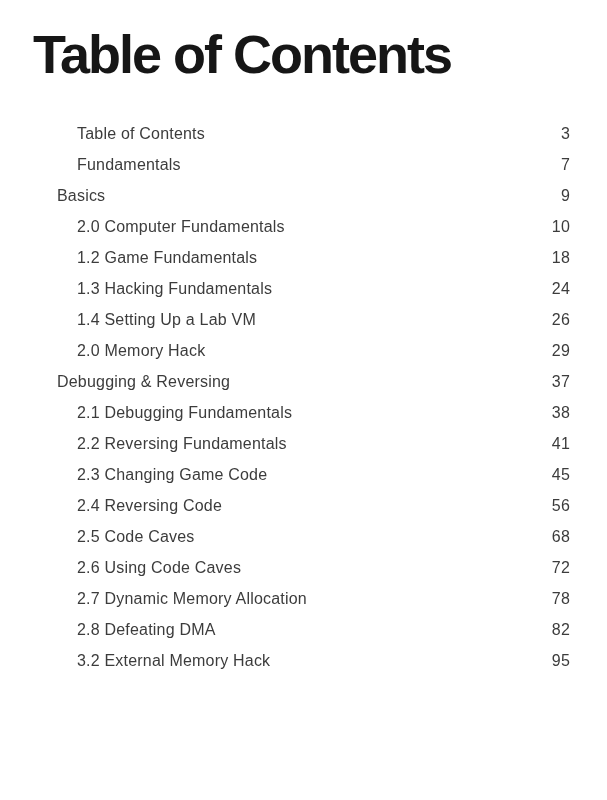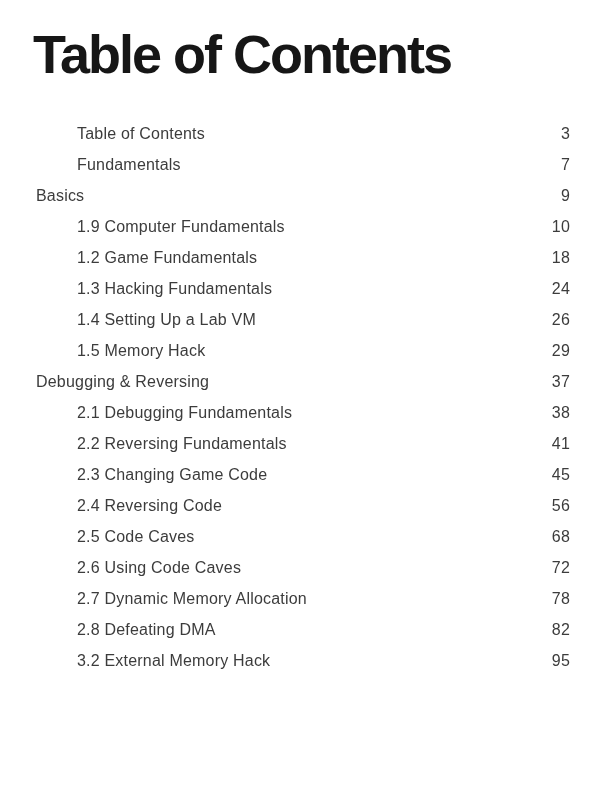--- a/index.html
+++ b/index.html
@@ -32,21 +32,21 @@
   .toc-row {
     display: flex;
     justify-content: space-between;
     align-items: center;
     height: 31px;
     font-size: 16px;
     color: #3c3c3c;
     letter-spacing: 0.2px;
     cursor: pointer;
   }
-  .toc-row.level-0 { padding-left: 36px; }
+  .toc-row.level-0 { padding-left: 57px; }
   .toc-row.level-1 { padding-left: 77px; }
   .toc-entry-label { white-space: nowrap; }
   .toc-entry-page { white-space: nowrap; }
   .page-footer {
     position: absolute;
     right: 37px;
     top: 771px;
     font-size: 15px;
     color: #3c3c3c;
   }
@@ -69,41 +69,41 @@
     <span class="toc-entry-page">7</span>
   </div>
 
 
   <div class="toc-row level-0">
     <span class="toc-entry-label">Basics</span>
     <span class="toc-entry-page">9</span>
   </div>
 
   <div class="toc-row level-1">
-    <span class="toc-entry-label">1.9 Computer Fundamentals</span>
+    <span class="toc-entry-label">2.0 Computer Fundamentals</span>
     <span class="toc-entry-page">10</span>
   </div>
 
   <div class="toc-row level-1">
     <span class="toc-entry-label">1.2 Game Fundamentals</span>
     <span class="toc-entry-page">18</span>
   </div>
 
   <div class="toc-row level-1">
     <span class="toc-entry-label">1.3 Hacking Fundamentals</span>
     <span class="toc-entry-page">24</span>
   </div>
 
   <div class="toc-row level-1">
     <span class="toc-entry-label">1.4 Setting Up a Lab VM</span>
     <span class="toc-entry-page">26</span>
   </div>
 
   <div class="toc-row level-1">
-    <span class="toc-entry-label">1.5 Memory Hack</span>
+    <span class="toc-entry-label">2.0 Memory Hack</span>
     <span class="toc-entry-page">29</span>
   </div>
 
   <div class="toc-row level-0">
     <span class="toc-entry-label">Debugging &amp; Reversing</span>
     <span class="toc-entry-page">37</span>
   </div>
 
   <div class="toc-row level-1">
     <span class="toc-entry-label">2.1 Debugging Fundamentals</span>

